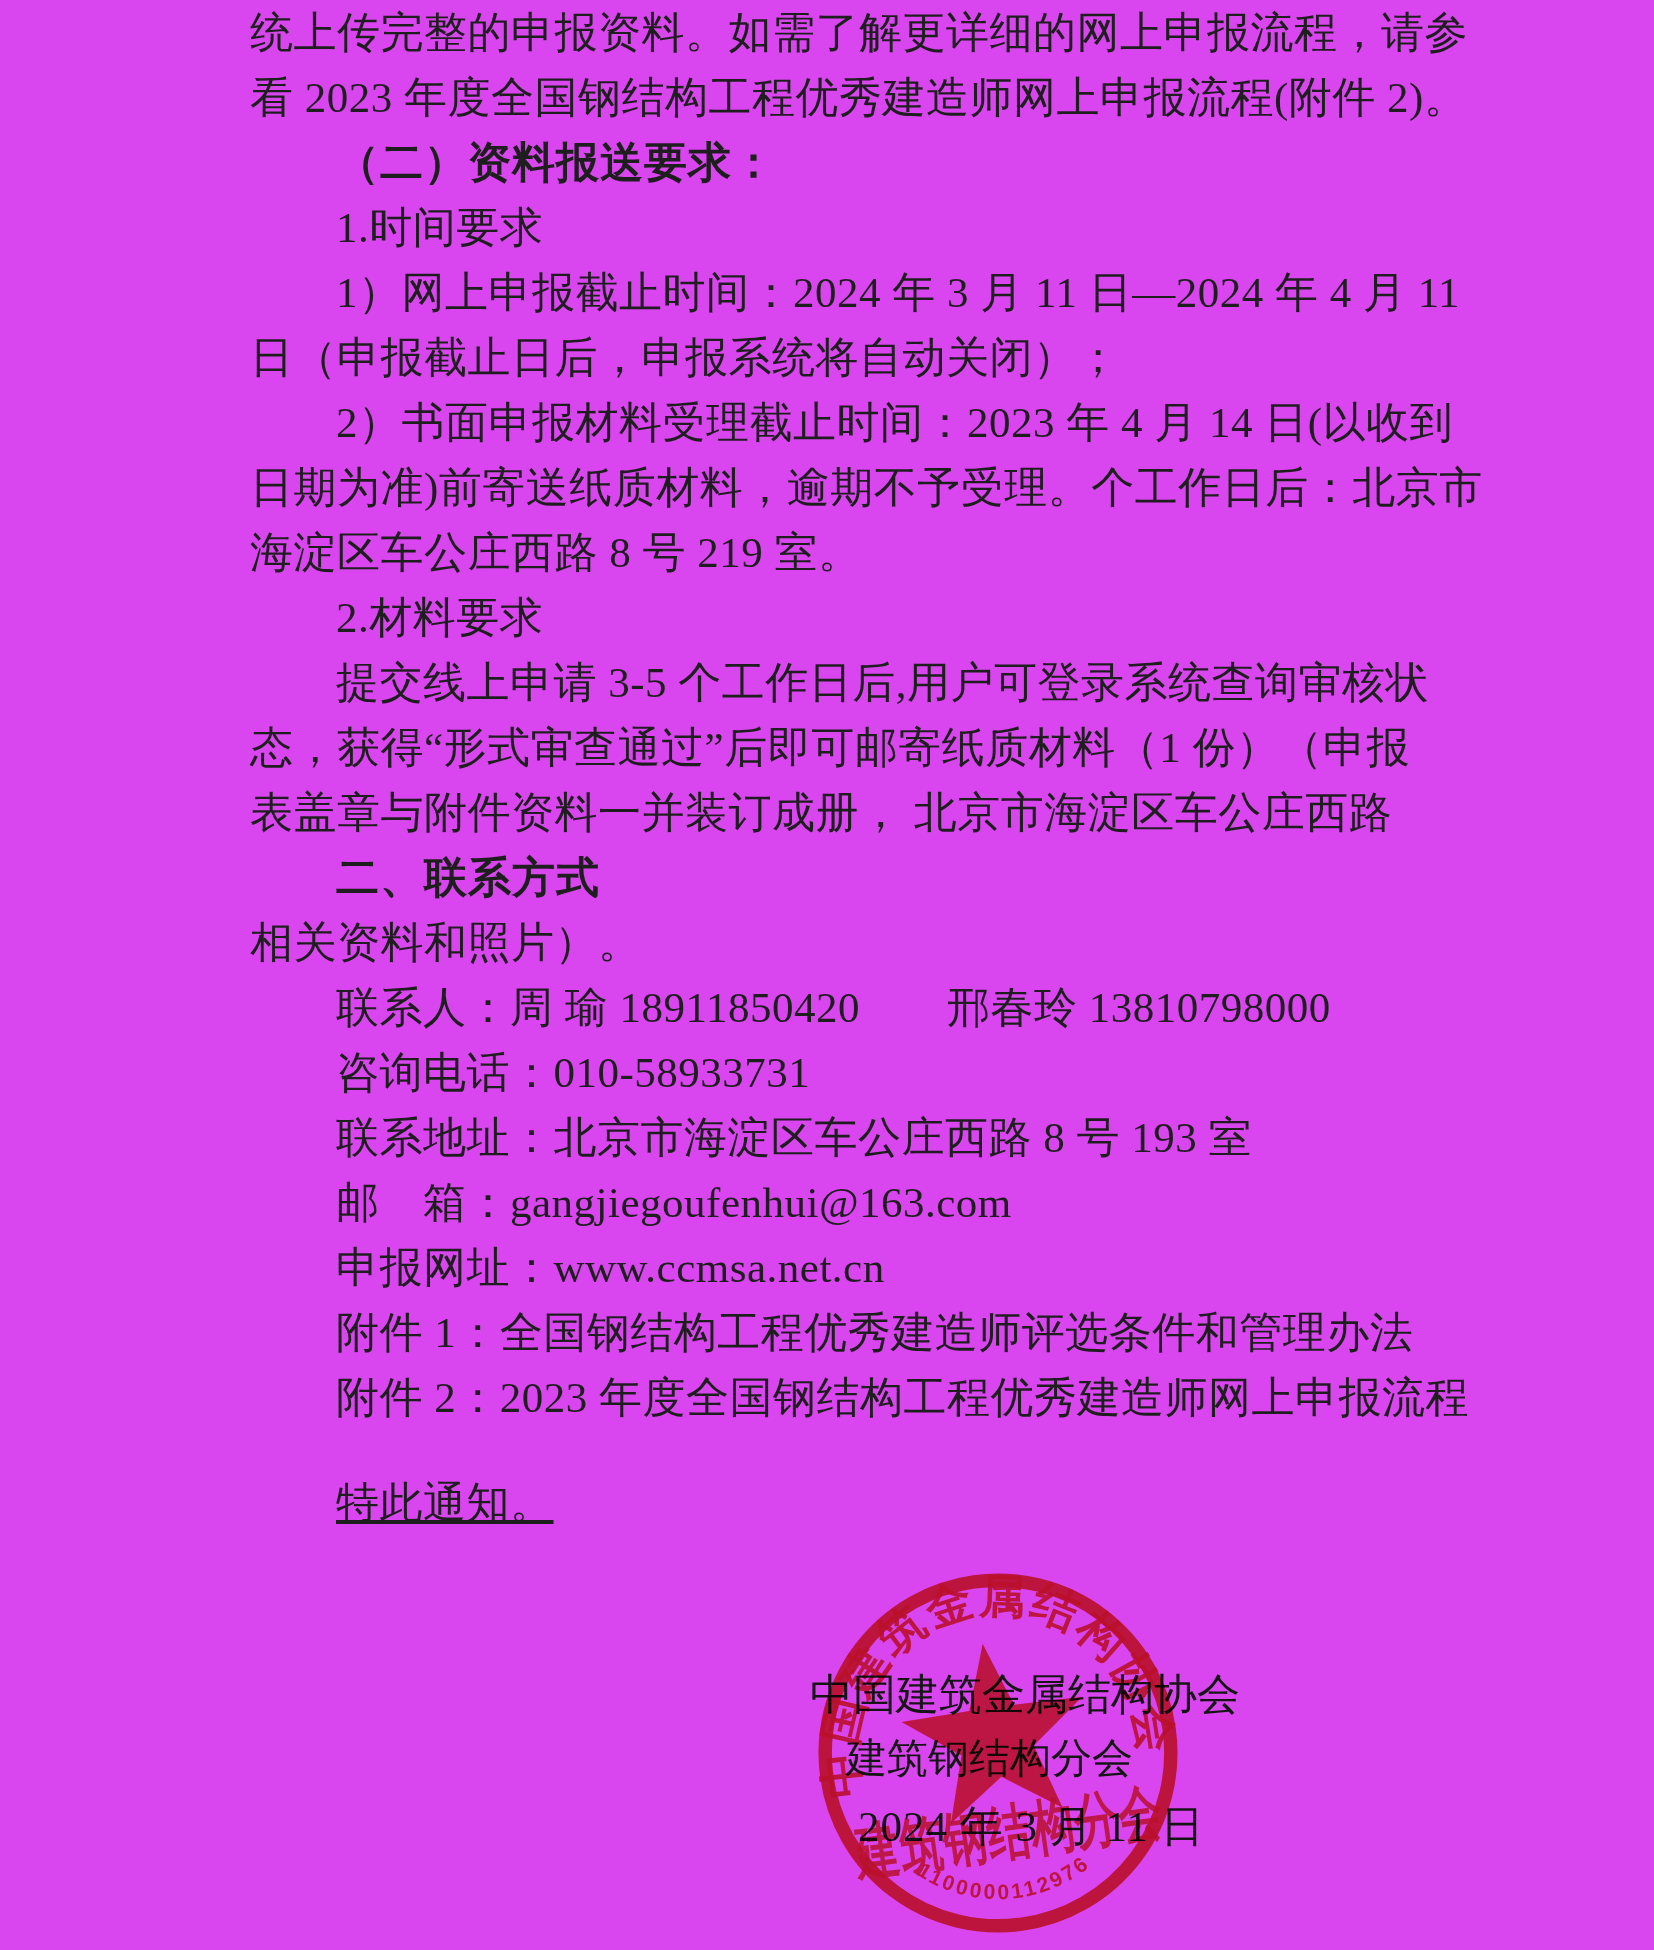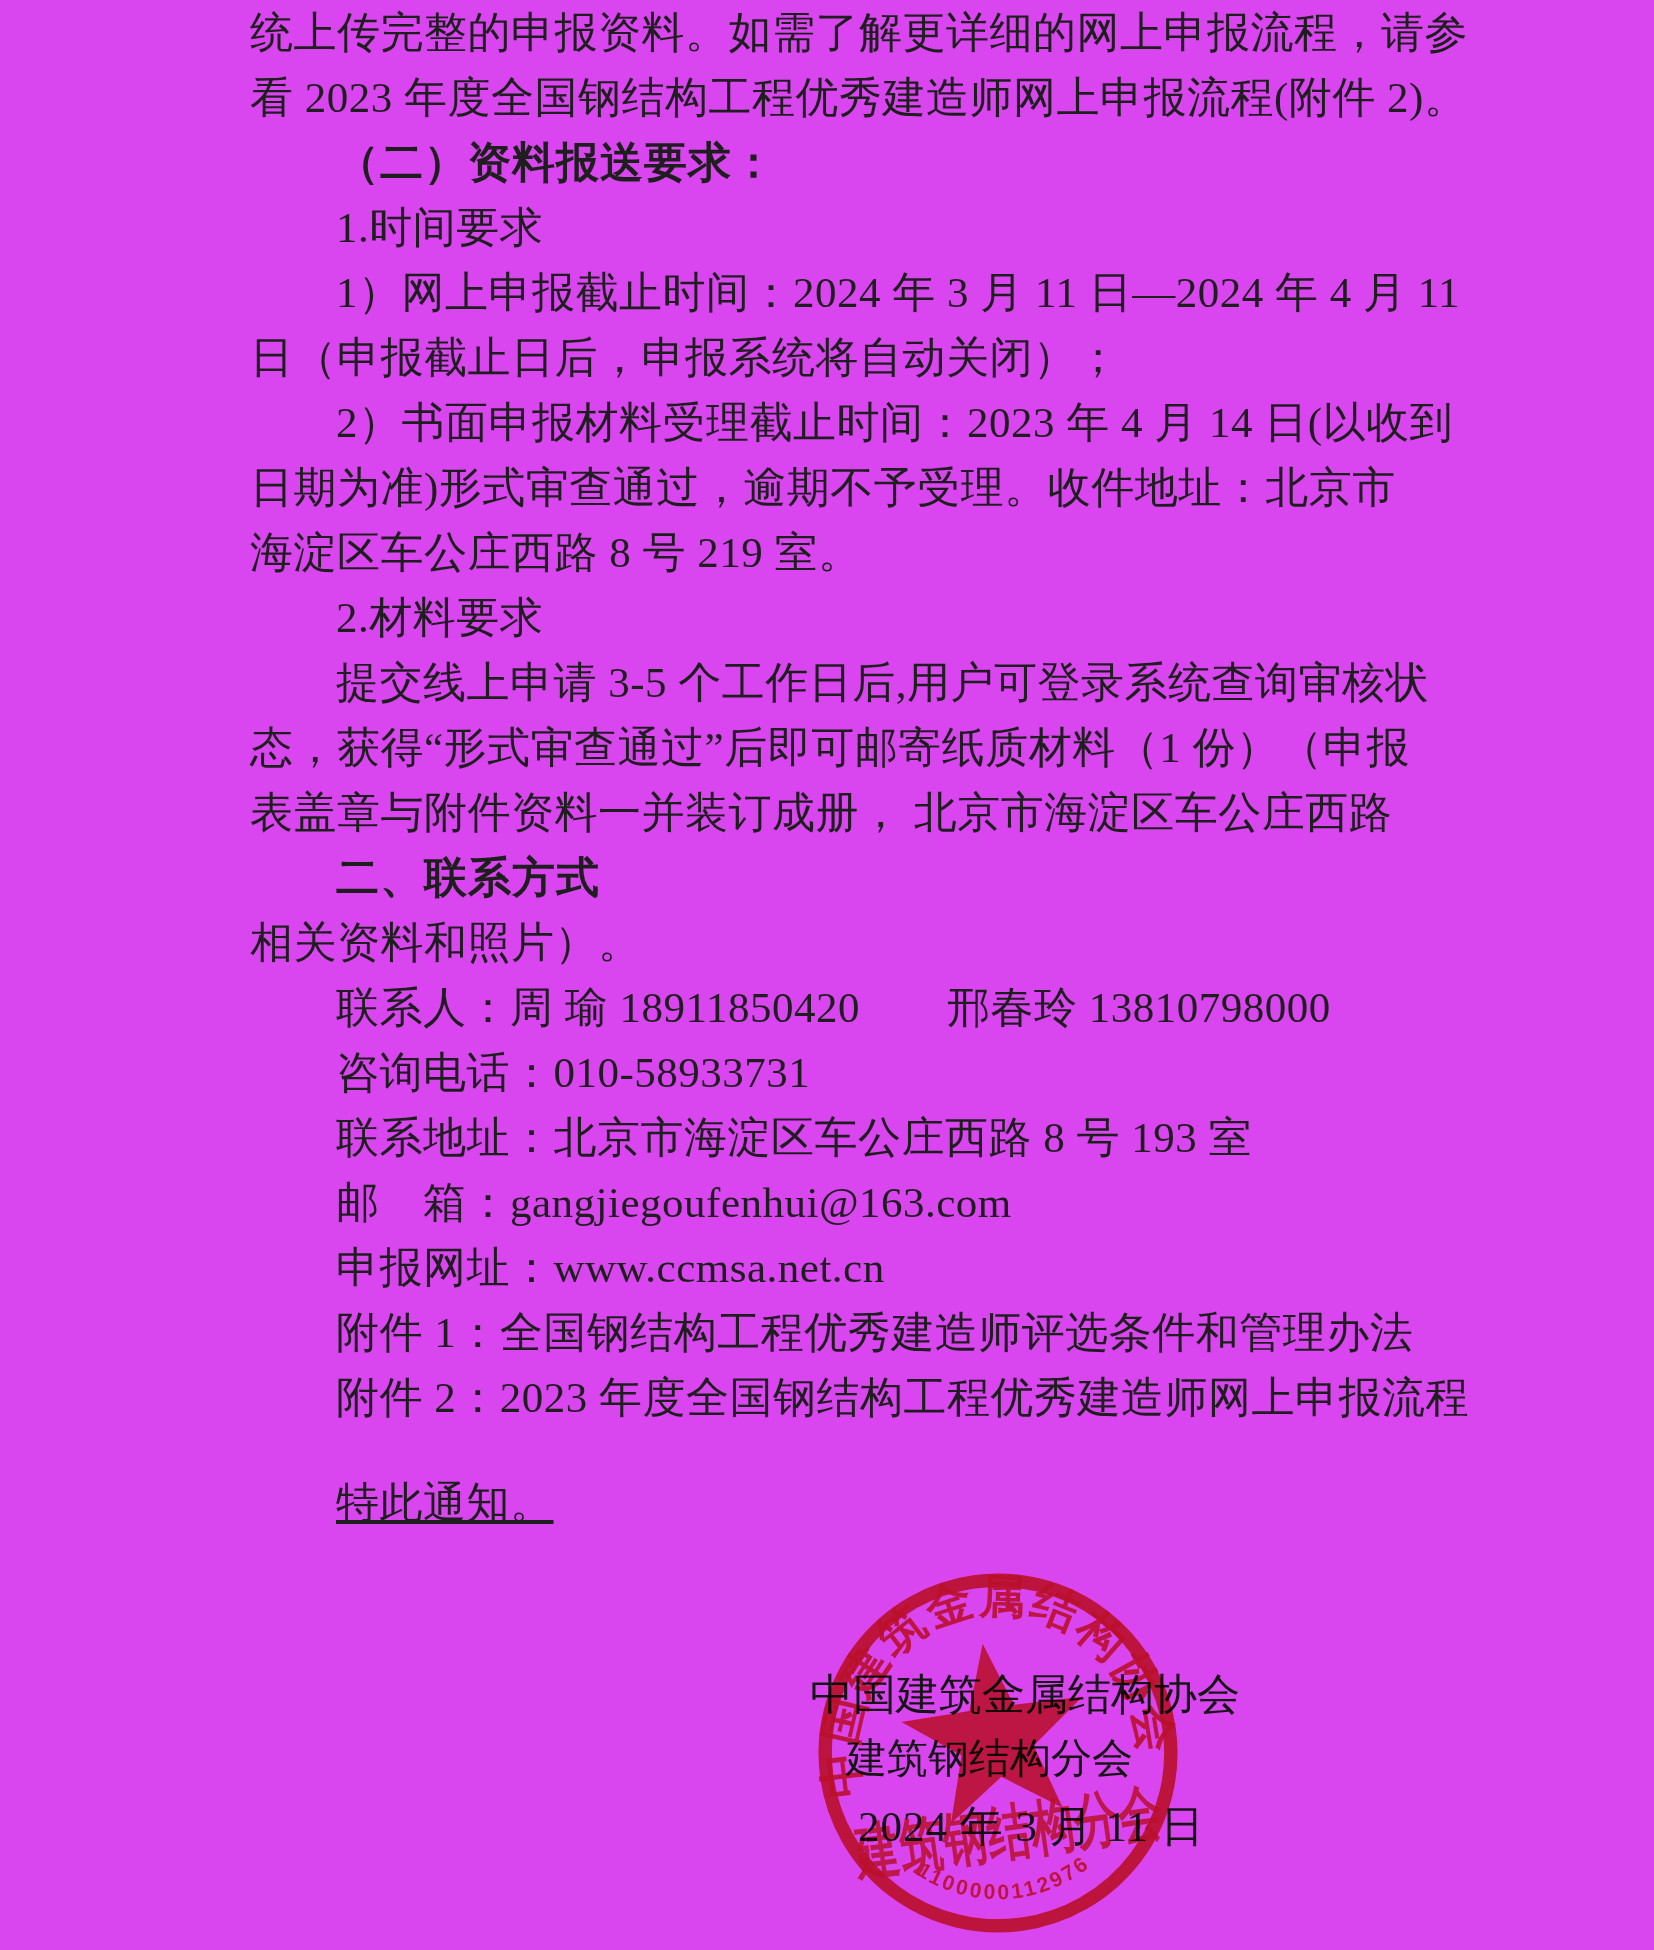--- a/index.html
+++ b/index.html
@@ -55,21 +55,21 @@
 <div class="page">
 
   <div class="body-text">
     <div class="ln">统上传完整的申报资料。如需了解更详细的网上申报流程，请参</div>
     <div class="ln">看 2023 年度全国钢结构工程优秀建造师网上申报流程(附件 2)。</div>
     <div class="ln ind hei">（二）资料报送要求：</div>
     <div class="ln ind">1.时间要求</div>
     <div class="ln ind">1）网上申报截止时间：2024 年 3 月 11 日—2024 年 4 月 11</div>
     <div class="ln">日（申报截止日后，申报系统将自动关闭）；</div>
     <div class="ln ind">2）书面申报材料受理截止时间：2023 年 4 月 14 日(以收到</div>
-    <div class="ln">日期为准)形式审查通过，逾期不予受理。收件地址：北京市</div>
+    <div class="ln">日期为准)前寄送纸质材料，逾期不予受理。个工作日后：北京市</div>
     <div class="ln">海淀区车公庄西路 8 号 219 室。</div>
     <div class="ln ind">2.材料要求</div>
     <div class="ln ind">提交线上申请 3-5 个工作日后,用户可登录系统查询审核状</div>
     <div class="ln">态，获得“形式审查通过”后即可邮寄纸质材料（1 份）（申报</div>
     <div class="ln">表盖章与附件资料一并装订成册， 北京市海淀区车公庄西路</div>
     <div class="ln ind hei">二、联系方式</div>
     <div class="ln">相关资料和照片）。</div>
     <div class="ln ind">联系人：周 瑜 18911850420　　邢春玲 13810798000</div>
     <div class="ln ind">咨询电话：010-58933731</div>
     <div class="ln ind">联系地址：北京市海淀区车公庄西路 8 号 193 室</div>

